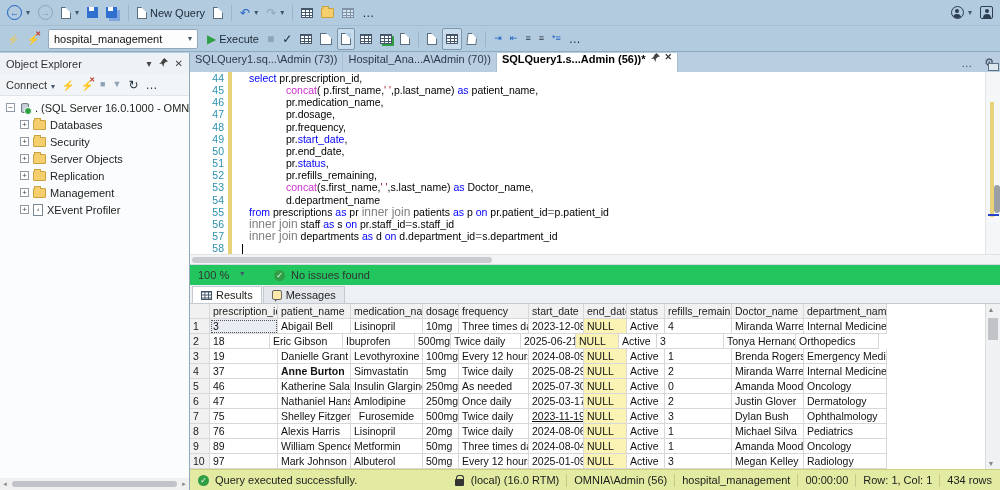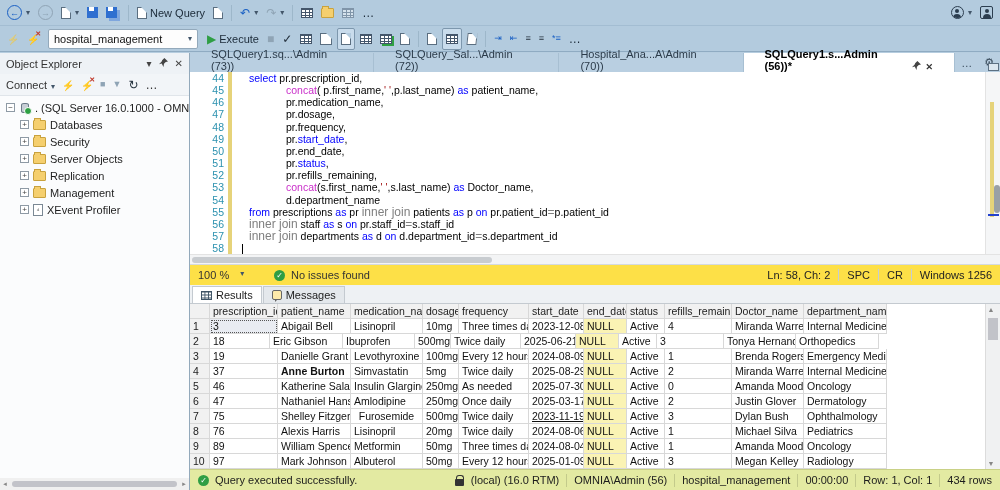--- a/index.html
+++ b/index.html
@@ -58,21 +58,21 @@
   .i-folder { width:13px; height:10px; background:#f5cf6e; border:1px solid #c9a23e; border-radius:1px; position:relative; flex:none; }
   .i-folder::before { content:""; position:absolute; left:0; top:-3px; width:5px; height:2px; background:#f5cf6e; border:1px solid #c9a23e; border-bottom:none; }
   .i-xe { width:10px; height:12px; border:1px solid #7a8894; background:#fff; font-size:7px; text-align:center; color:#555; line-height:11px; flex:none; }
   .oe-hscroll { height:12px; display:flex; align-items:center; background:#f0f0f0; }
   .oe-hscroll .thumb { flex:1; height:6px; background:#c2c3c9; border-radius:3px; margin:0 2px; }
   .sb-arrow { font-size:7px; color:#868686; width:10px; text-align:center; }
 
   
   .doc { flex:1; display:flex; flex-direction:column; min-width:0; }
   .tabstrip { height:19px; display:flex; align-items:stretch; background:#b9cfe1; }
-  .tab { display:flex; align-items:flex-end; gap:5px; padding:0 21px; color:#2b3b4a; border-right:1px solid #a7bfd2; }
+  .tab { display:flex; align-items:flex-start; gap:5px; padding:0 5px; color:#2b3b4a; border-right:1px solid #a7bfd2; }
   .tab.active { background:#ffffff; color:#000; font-weight:bold; }
   .tab .tx { font-size:11px; }
   .tab .g { font-size:9px; color:#333; }
   .tabstrip .spacer { border:none; }
   .tabstrip .strip-ic { display:flex; align-items:center; padding:0 6px; color:#3a4c5c; }
 
   
   .editor { height:182px; background:#fff; display:flex; position:relative; }
   .code-scroll { flex:1; display:flex; overflow:hidden; font-family:"DejaVu Sans Mono", monospace; font-size:10.5px; line-height:12.15px; }
   .gutter { width:38px; text-align:right; padding-right:4px; color:#2b91af; flex:none; }
@@ -85,21 +85,21 @@
   .caret { display:inline-block; width:1px; height:11px; background:#000; vertical-align:middle; }
   .vscroll { width:15px; background:#f5f6f7; border-left:1px solid #e3e3e3; position:relative; flex:none; }
   .vscroll .anno { position:absolute; left:4px; top:30px; width:4px; height:115px; background:#e6d37a; }
   .vscroll .vthumb { position:absolute; left:8px; top:113px; width:6px; height:28px; background:#9aa0a6; border-radius:3px; }
   .vscroll .caretline { position:absolute; left:2px; top:142px; width:11px; height:2px; background:#2442cc; }
   .split-handle { position:absolute; right:1px; top:-9px; width:11px; height:8px; border:1px solid #5d7183; background:#dce7f0; }
   .editor-hscroll { height:10px; background:#f3f4f5; border-top:1px solid #e3e3e3; display:flex; align-items:center; }
   .editor-hscroll .thumb { width:300px; height:6px; background:#c8ccd0; border-radius:3px; margin-left:2px; }
 
   
-  .einfo { height:21px; background:#fde047; border-top:1px solid #d4dae0; display:flex; align-items:center; padding:0 8px; gap:6px; color:#333; }
+  .einfo { height:21px; background:#22c55e; border-top:1px solid #d4dae0; display:flex; align-items:center; padding:0 8px; gap:6px; color:#333; }
   .einfo .zoom { display:flex; gap:10px; width:70px; }
   .okdot { width:11px; height:11px; border-radius:50%; background:#2f9e44; color:#fff; font-size:8px; line-height:11px; text-align:center; }
   .einfo .right { margin-left:auto; display:flex; align-items:center; gap:8px; color:#222; }
   .einfo .vd { width:1px; height:12px; background:#c5ccd3; }
 
   
   .results { flex:1; display:flex; flex-direction:column; background:#eef1f4; min-height:0; }
   .rtabs { height:18px; display:flex; align-items:flex-end; gap:1px; background:#eef1f4; padding-left:2px; }
   .rtab { display:flex; align-items:center; gap:4px; height:17px; padding:0 8px; border:1px solid #c4cad0; border-bottom:none; background:#e4e8ec; color:#222; }
   .rtab.active { background:#fff; font-weight:normal; }
@@ -329,23 +329,20 @@
         <span class="thumb"></span>
         <span class="sb-arrow">▸</span>
       </div>
     </div>
 
     <div class="doc">
       <div class="tabstrip">
 
         <span class="tab">
             <span class="tx">SQLQuery1.sq...\Admin (73))</span>
-          </span>
-          <span class="tab">
-            <span class="tx">SQLQuery_Sal...\Admin (72))</span>
           </span>
           <span class="tab">
             <span class="tx">Hospital_Ana...A\Admin (70))</span>
           </span>
           <span class="tab active">
             <span class="tx">SQLQuery1.s...Admin (56))*</span>
             <span class="g"><svg class="pin" viewBox="0 0 10 10">
                 <path d="M6 0 L10 4 L7.5 4.5 L5.5 6.5 L5 10 L3 6 L0 7 L3 4 L3.5 2.5 Z"></path>
               </svg></span>
             <span class="g">✕</span>
@@ -389,29 +386,20 @@
           <div class="thumb"></div>
         </div>
 
       <div class="einfo">
         <span class="zoom">
             <span>100 %</span>
             <span class="chev">▾</span>
           </span>
         <span class="okdot">✓</span>
         <span>No issues found</span>
-        <span class="right">
-          <span>Ln: 58, Ch: 2</span>
-            <span class="vd"></span>
-          <span>SPC</span>
-            <span class="vd"></span>
-          <span>CR</span>
-            <span class="vd"></span>
-          <span>Windows 1256</span>
-        </span>
       </div>
 
       <div class="results">
         <div class="rtabs">
           <span class="rtab active">
               <span class="i-rgrid"></span>
               <span>Results</span>
             </span>
           <span class="rtab">
               <span class="i-msg"></span>

